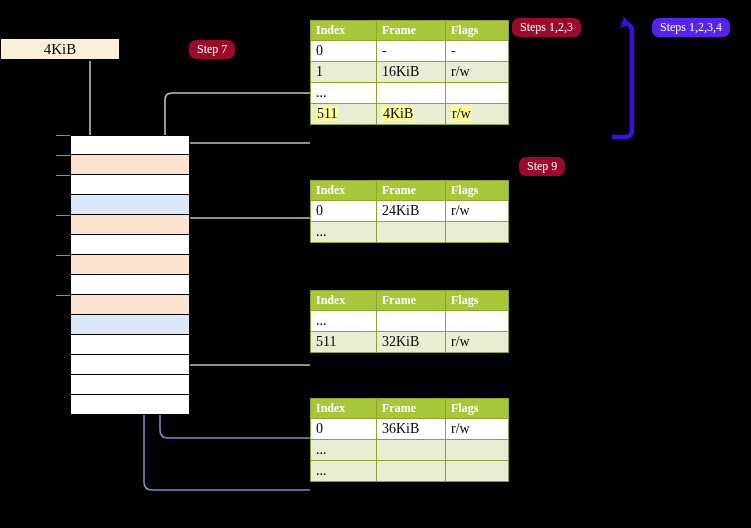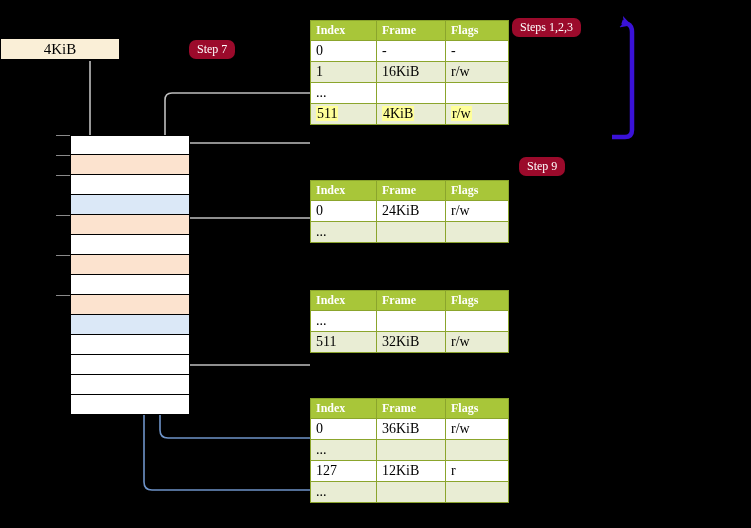--- a/index.html
+++ b/index.html
@@ -283,30 +283,26 @@
     <tr class="row-white">
       <td>0</td>
       <td>36KiB</td>
       <td>r/w</td>
     </tr>
     <tr class="row-tint">
       <td>...</td>
       <td></td>
       <td></td>
     </tr>
-    <tr class="row-white">
-      <td>127</td>
-      <td>12KiB</td>
-      <td>r</td>
-    </tr>
     <tr class="row-tint">
       <td>...</td>
       <td></td>
       <td></td>
     </tr>
   </tbody>
     </table>
 
   <div class="badge badge-red" id="badge-step0">Step 7</div>
   <div class="badge badge-red" id="badge-steps123">Steps 1,2,3</div>
+  <div class="badge badge-blue" id="badge-steps1234">Steps 1,2,3,4</div>
   <div class="badge badge-red" id="badge-step4">Step 9</div>
 
 </div>
 
 </body></html>

